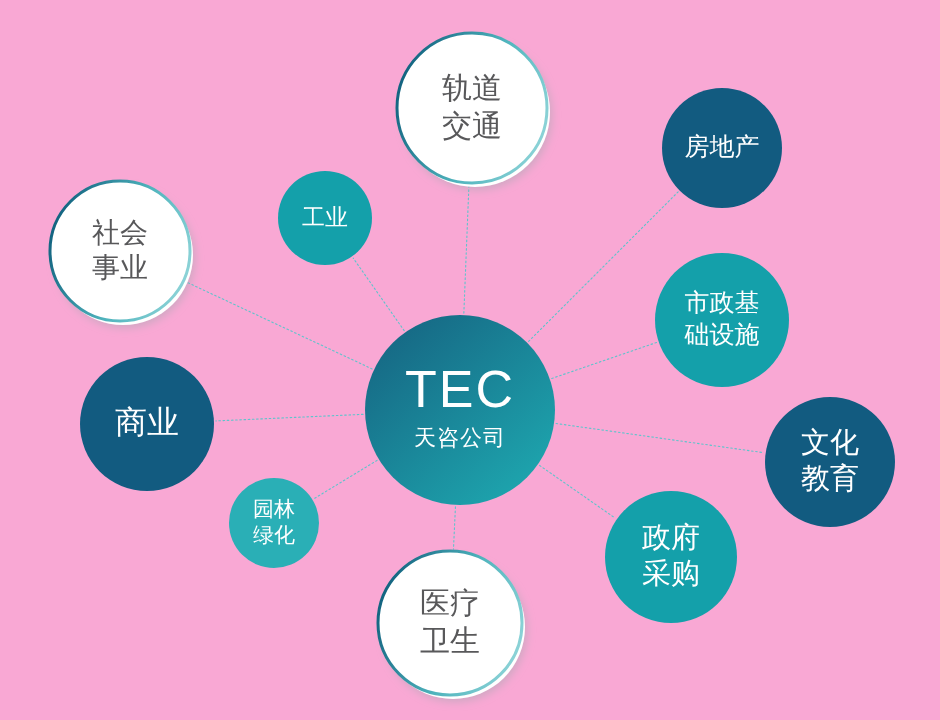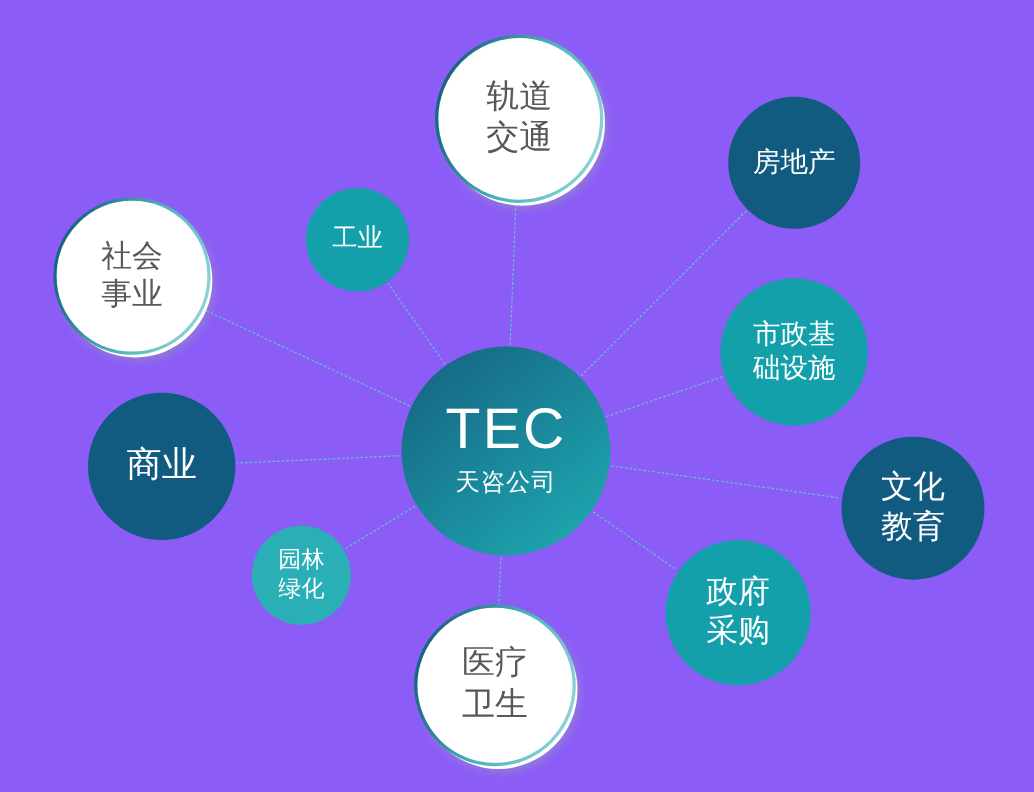--- a/index.html
+++ b/index.html
@@ -48,21 +48,21 @@
     fill: none;
     stroke: #5fc4cc;
     stroke-width: 1.1;
     stroke-dasharray: 1.6 2.6;
     stroke-linecap: round;
   }
 </style>
 </head>
 <body>
 
-<div id="diagram-root" style="background: #8b5cf6;">
+<div id="diagram-root" style="background: #f9a8d4;">
   <svg class="canvas" id="svg-canvas" viewBox="0 0 940 720" xmlns="http://www.w3.org/2000/svg">
     <defs>
       <linearGradient id="centerGrad" x1="0%" y1="0%" x2="85%" y2="100%">
         <stop offset="0%" id="cg-start" stop-color="#15607f"></stop>
         <stop offset="100%" id="cg-end" stop-color="#1ea8b0"></stop>
       </linearGradient>
       <linearGradient id="ringGrad" x1="0%" y1="35%" x2="100%" y2="70%">
         <stop offset="0%" id="rg-start" stop-color="#12627f"></stop>
         <stop offset="55%" stop-color="#4fb4bd"></stop>
         <stop offset="100%" id="rg-end" stop-color="#8fd4d8"></stop>

